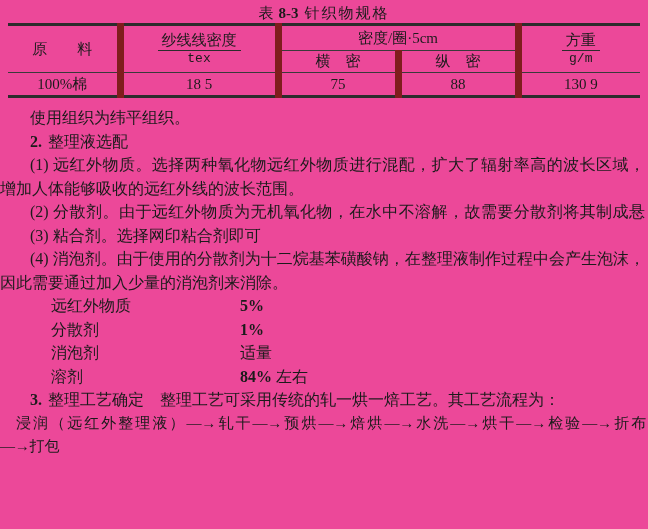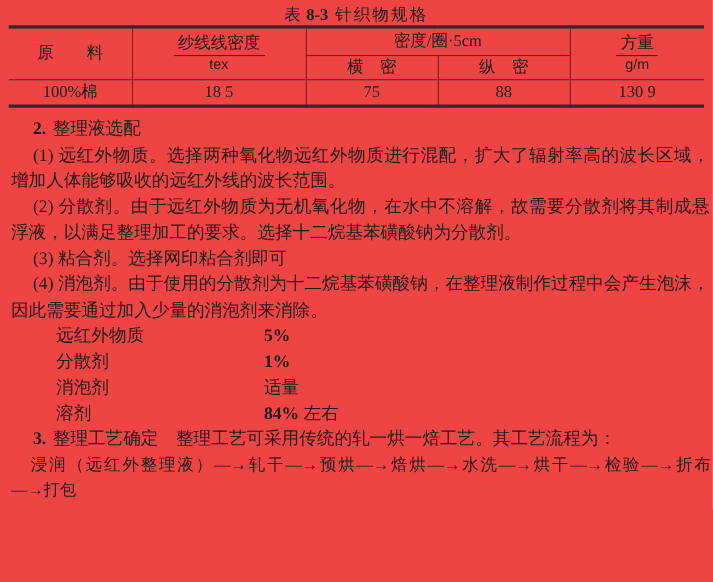--- a/index.html
+++ b/index.html
@@ -1,19 +1,19 @@
 <!DOCTYPE html>
 <html><head>
 <meta charset="utf-8">
 <style>
   html,body{margin:0;padding:0;}
   .page{
     position:relative;
     width:648px;height:529px;
-    background:#ef4444;
+    background:#ec4899;
     color:#1b1b1b;
     font-family:"Liberation Serif","DejaVu Serif",serif;
     font-size:16px;
     overflow:hidden;
   }
   
   .tbl-title{
     padding-top:4px;
     height:19px;
     text-align:center;
@@ -31,60 +31,60 @@
     border-top:3px solid #2c2c2c;
     border-bottom:3px solid #2c2c2c;
     font-size:15px;
   }
   table.spec td{
     text-align:center;
     vertical-align:middle;
     padding:0;
     line-height:1.25;
   }
-  .bL{border-left:1px solid #7f1d1d;}
+  .bL{border-left:7px solid #7f1d1d;}
   .bB{border-bottom:1px solid #3a3a3a;}
   tr.r-group{height:26px;}
   tr.r-sub{height:22px;}
   tr.r-data{height:24px;}
   tr.r-data td{border-top:1px solid #3a3a3a;}
   .frac .top{
     display:inline-block;
     border-bottom:1px solid #2c2c2c;
     padding:0 4px 1px 4px;
     line-height:1.15;
   }
   .frac .unit{
     display:block;
     font-size:13px;
     line-height:1.2;
-    font-family:Liberation Sans, sans-serif;
+    font-family:Liberation Mono, monospace;
   }
   
   .body{
     margin-top:8px;
     line-height:23.5px;
   }
   .ln{height:23.5px;white-space:pre-wrap;overflow:hidden;}
   .ln.indent{padding-left:30px;}
-  .ln.flush{padding-left:10px;}
+  .ln.flush{padding-left:0;}
   .ln.fill{
     padding-right:3px;
     text-align:justify;
     text-align-last:justify;
   }
   .num{font-weight:bold;margin-right:6px;}
   
   .r-row{height:23.5px;padding-left:51px;}
   .r-label{display:inline-block;width:189px;}
   .r-val b{font-weight:bold;}
   
   .flow{font-size:15px;letter-spacing:-0.2px;}
   .flow.first{
-    padding-left:28px;padding-right:2px;
+    padding-left:16px;padding-right:2px;
     text-align:justify;text-align-last:justify;
   }
 </style>
 </head>
 <body>
 
 <div class="page">
 
   <div class="tbl-title">
     <span>表</span><span class="t-num">8-3</span><span class="t-name">针织物规格</span>
@@ -117,28 +117,28 @@
       <td>100%棉</td>
       <td class="bL">18 5</td>
       <td class="bL">75</td>
       <td class="bL">88</td>
       <td class="bL">130 9</td>
     </tr>
   </tbody>
     </table>
 
   <div class="body">
+    <div class="ln indent">使用组织为纬平组织。</div>
 
     <div class="ln indent"><span class="num">2.</span><span>整理液选配</span></div>
 
     <div class="ln indent fill">(1) 远红外物质。选择两种氧化物远红外物质进行混配，扩大了辐射率高的波长区域，</div>
     <div class="ln flush">增加人体能够吸收的远红外线的波长范围。</div>
 
     <div class="ln indent fill">(2) 分散剂。由于远红外物质为无机氧化物，在水中不溶解，故需要分散剂将其制成悬</div>
-    <div class="ln flush">浮液，以满足整理加工的要求。选择十二烷基苯磺酸钠为分散剂。</div>
 
     <div class="ln indent">(3) 粘合剂。选择网印粘合剂即可</div>
 
     <div class="ln indent fill">(4) 消泡剂。由于使用的分散剂为十二烷基苯磺酸钠，在整理液制作过程中会产生泡沫，</div>
     <div class="ln flush">因此需要通过加入少量的消泡剂来消除。</div>
 
 
     <div class="r-row"><span class="r-label">远红外物质</span><span class="r-val"><b>5%</b><span></span></span></div>
     <div class="r-row"><span class="r-label">分散剂</span><span class="r-val"><b>1%</b><span></span></span></div>
     <div class="r-row"><span class="r-label">消泡剂</span><span class="r-val"><b></b><span>适量</span></span></div>

